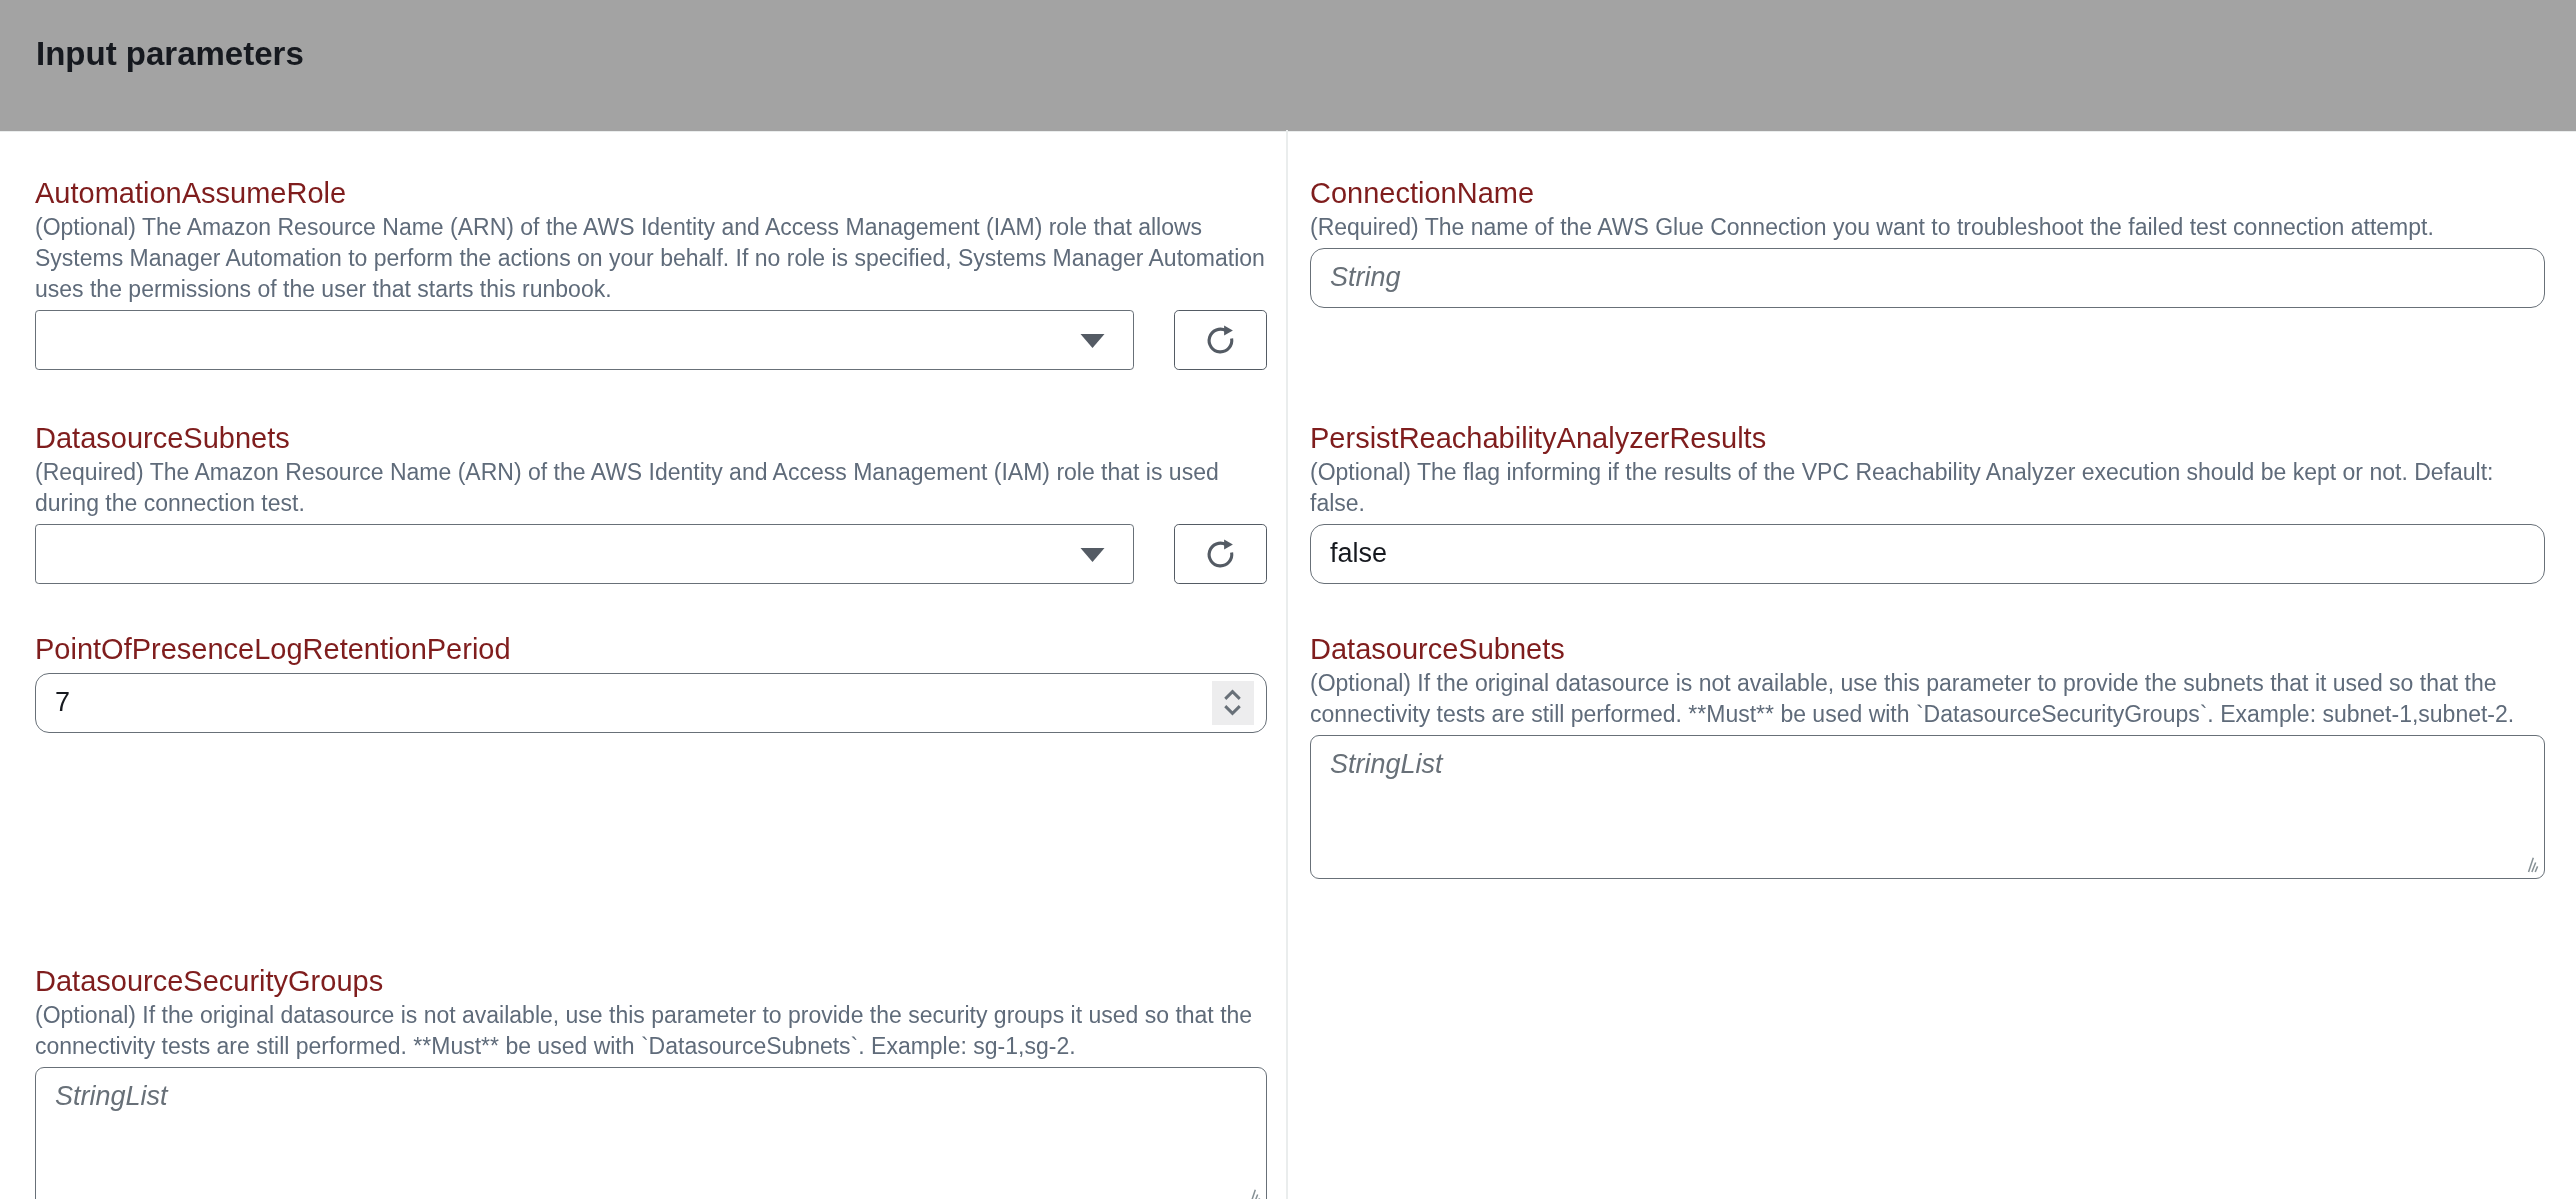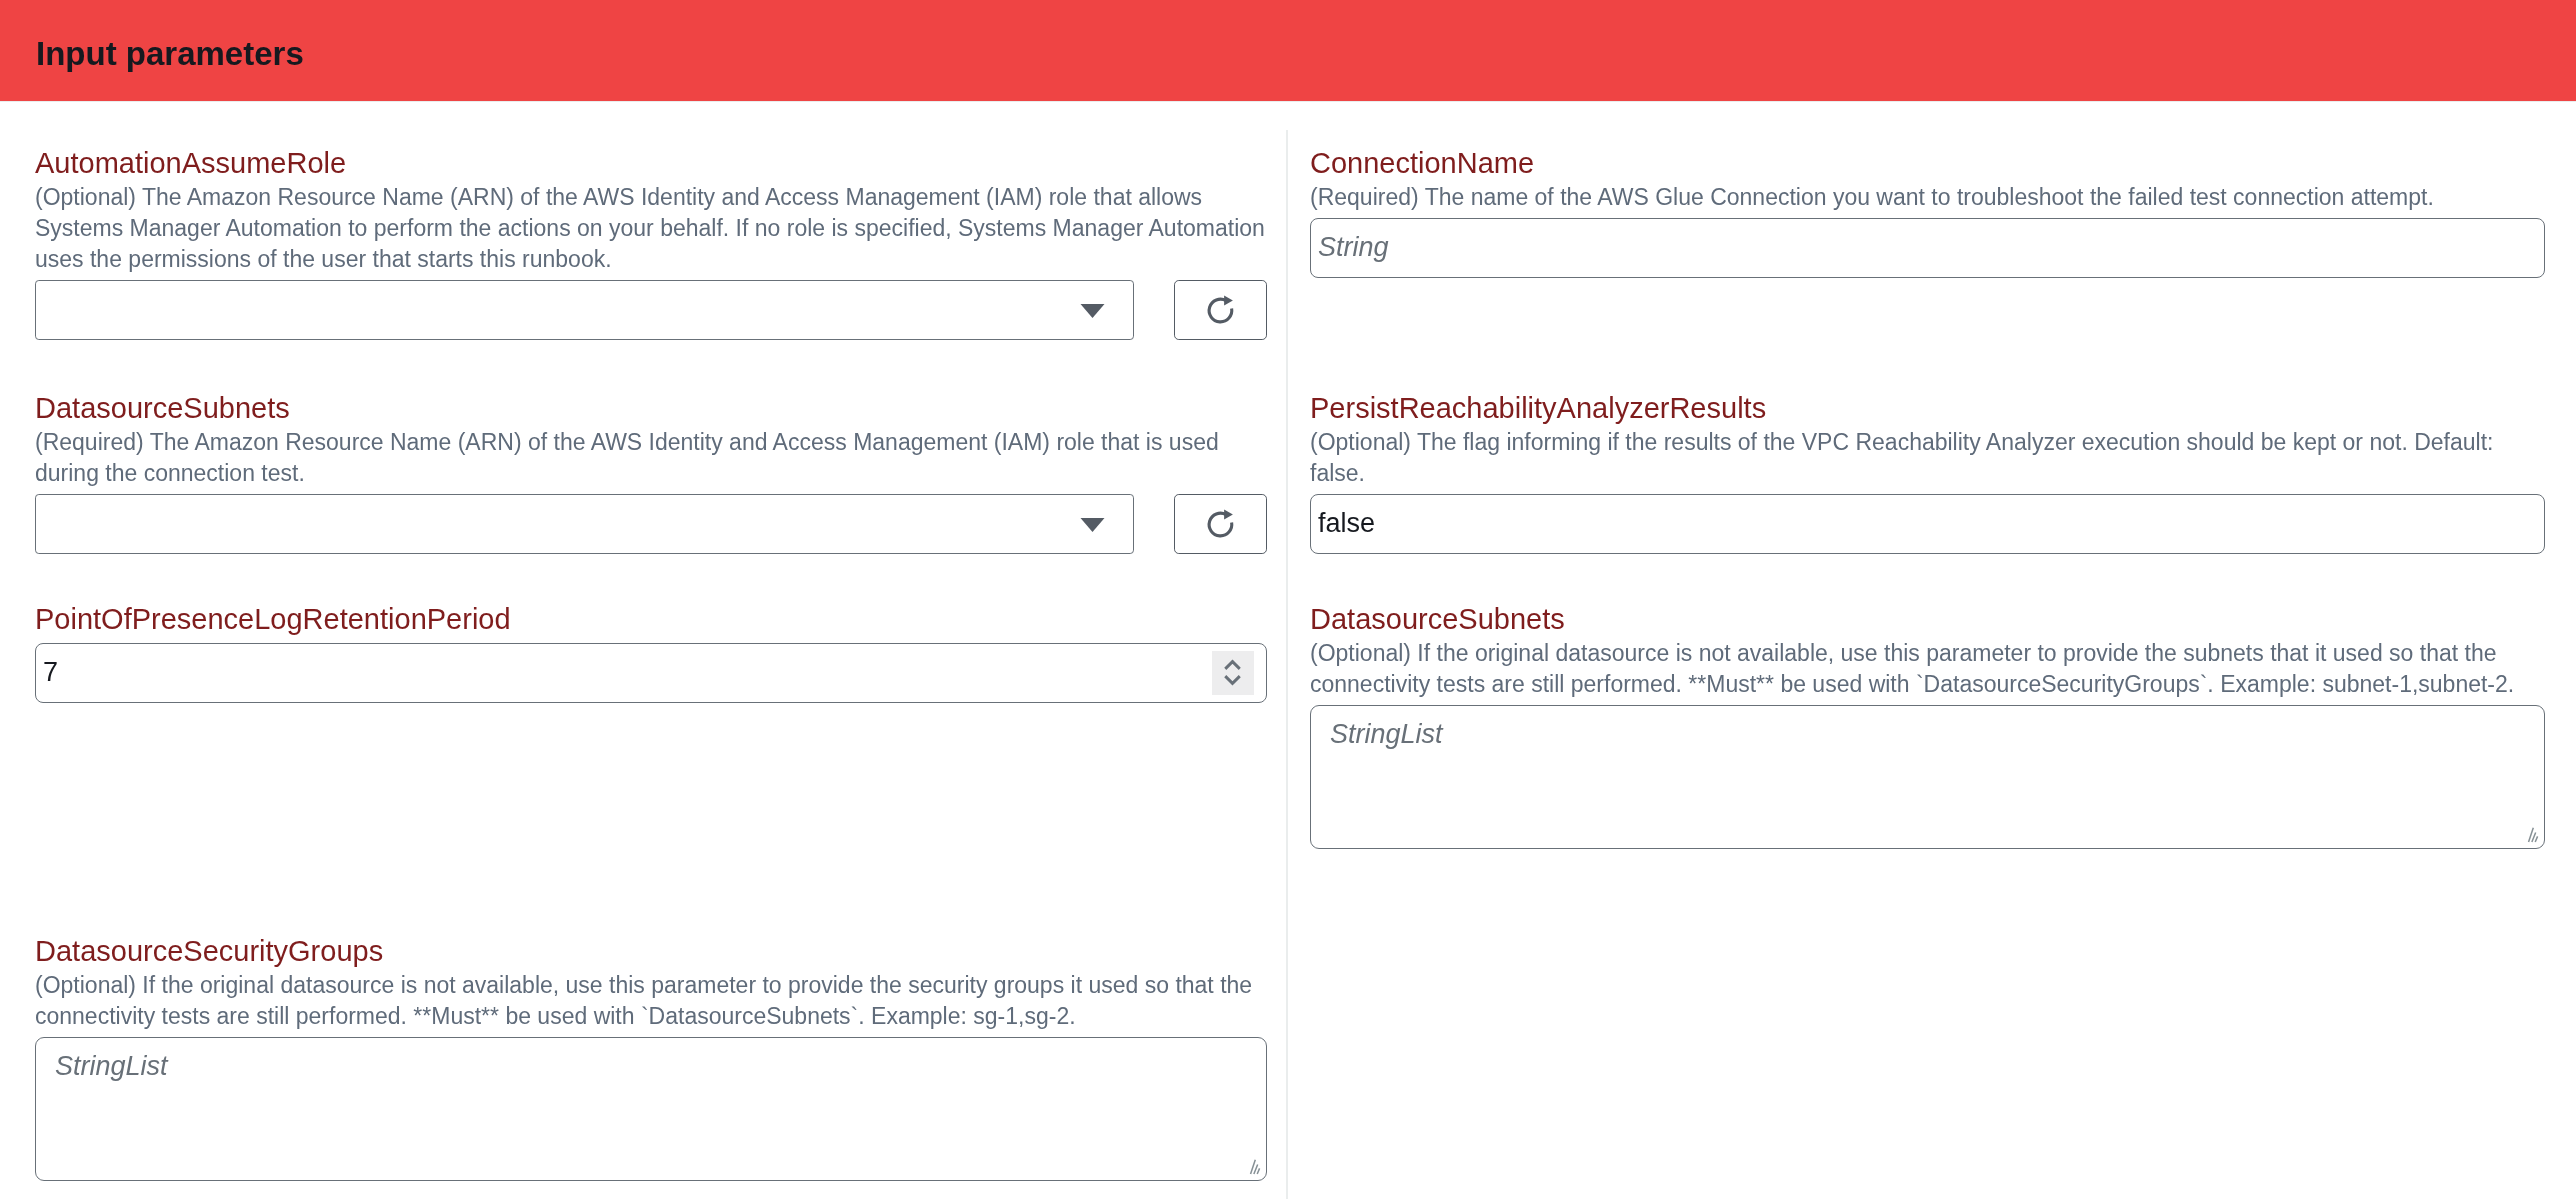--- a/index.html
+++ b/index.html
@@ -7,22 +7,22 @@
     width: 2576px; height: 1200px;
     background: #ffffff;
     font-family: "Liberation Sans", "DejaVu Sans", sans-serif;
     color: #16191f;
     overflow: hidden;
   }
   .page { position: relative; width: 2576px; height: 1200px; }
 
   
   .panel-header {
-    height: 102px;
-    background: #ef4444;
+    height: 132px;
+    background: #a3a3a3;
     border-bottom: 1.9px solid #eaeded;
     padding: 33px 0 0 36px;
   }
   .panel-title {
     font-size: 33px;
     font-weight: 700;
     line-height: 42px;
     color: #16191f;
   }
 
@@ -81,26 +81,26 @@
     display: flex; align-items: center; justify-content: center;
     cursor: pointer;
     padding: 0;
   }
   .refresh-btn span { line-height: 0; }
 
   
   .text-input {
     width: 100%; height: 60px;
     border: 1.9px solid #687078;
-    border-radius: 8px;
+    border-radius: 14px;
     background: #ffffff;
     font-family: "Liberation Sans", "DejaVu Sans", sans-serif;
     font-size: 27px;
     color: #16191f;
-    padding: 0 7px;
+    padding: 0 19px;
     outline: none;
   }
   .text-input::placeholder { color: #687078; font-style: italic; opacity: 1; }
 
   
   .number-wrap { position: relative; }
   .stepper {
     position: absolute;
     right: 13.5px; top: 50%;
     transform: translateY(-50%);

